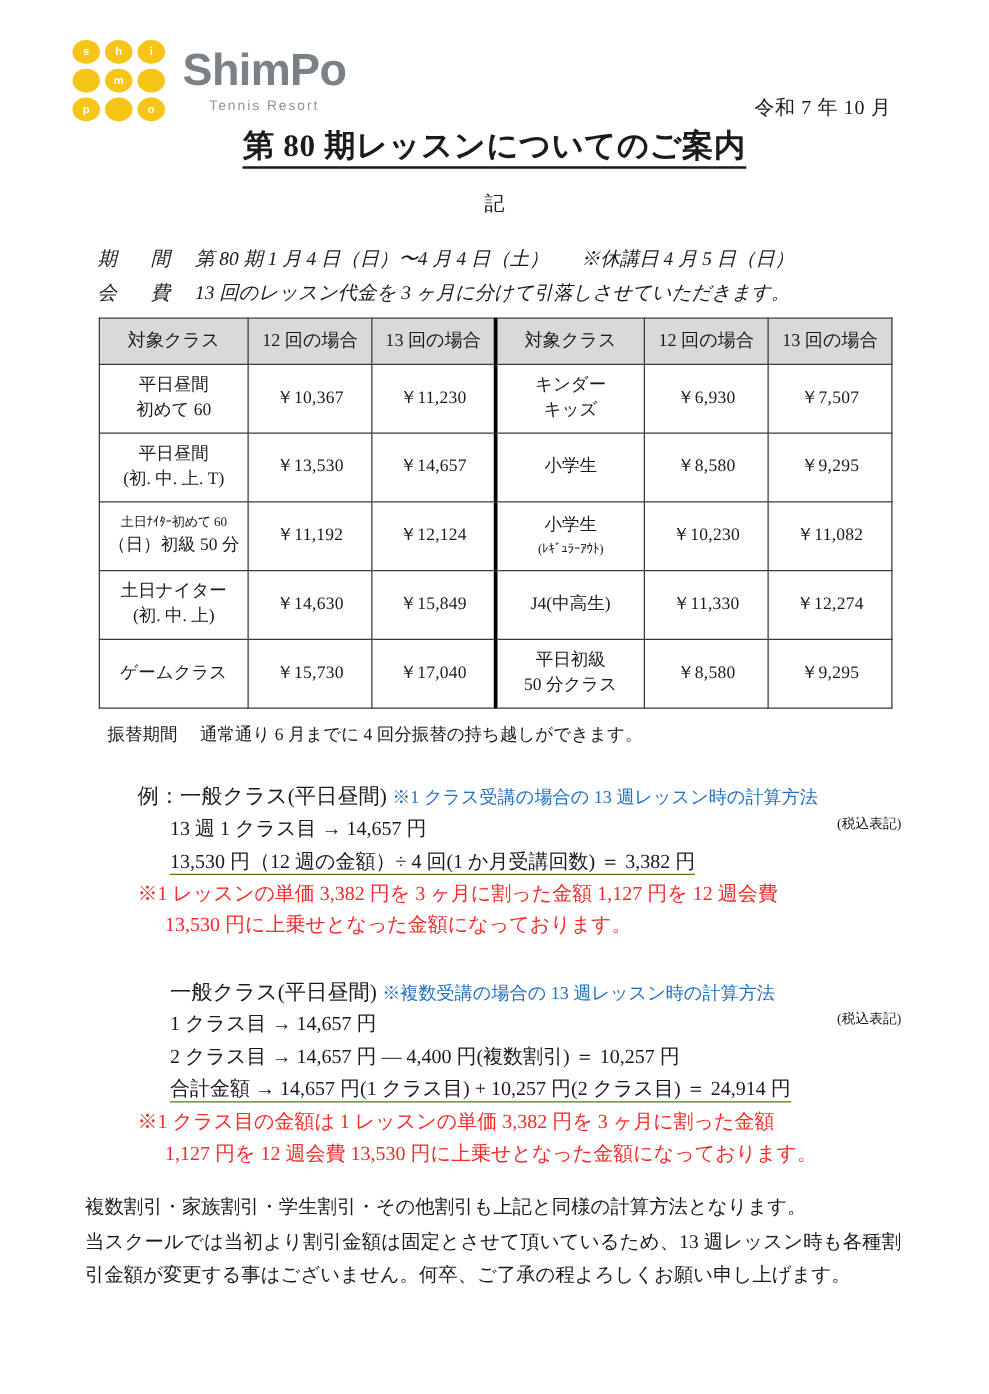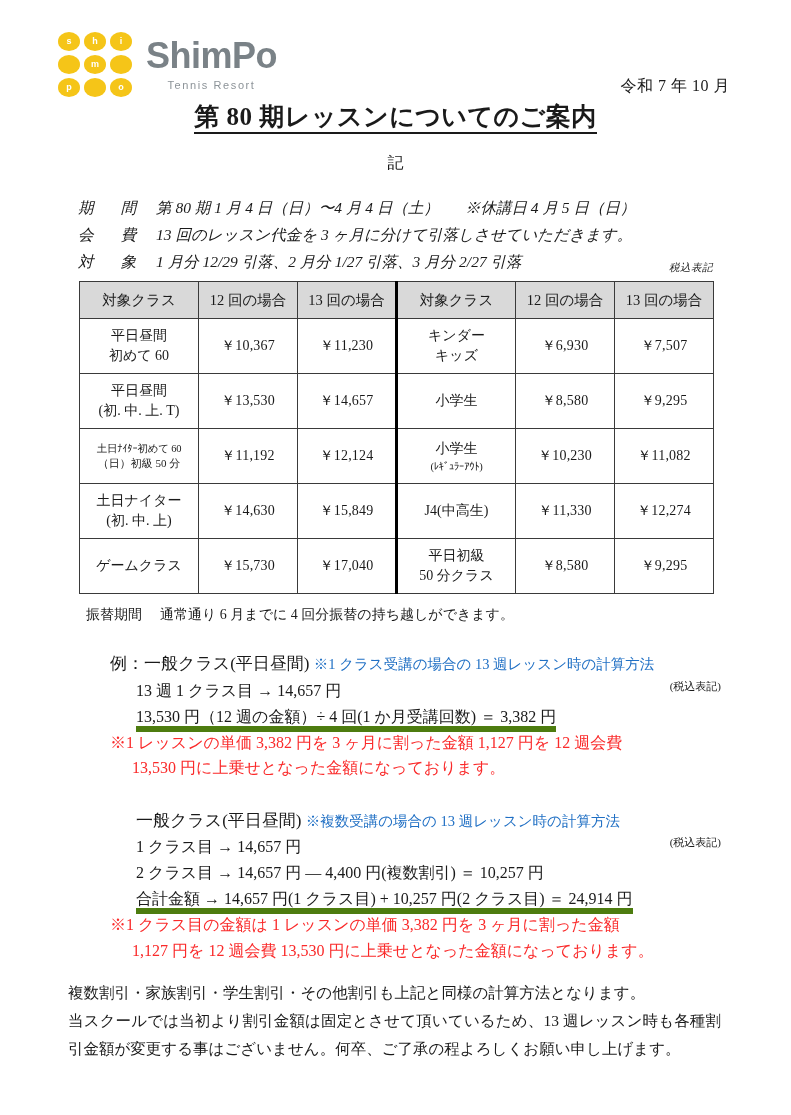--- a/index.html
+++ b/index.html
@@ -72,21 +72,21 @@
   .logo-sub {
     font-family: "Liberation Sans", sans-serif;
     font-size: 11px;
     color: #8c9398;
     letter-spacing: 1.6px;
     text-align: center;
     margin-top: 5px;
   }
   .era-date {
     position: absolute;
-    right: 61px;
+    right: 78px;
     top: 76px;
     font-size: 16px;
     letter-spacing: 0.5px;
   }
 
   
   .doc-title {
     text-align: center;
     font-size: 25px;
     font-weight: bold;
@@ -181,21 +181,21 @@
     border-left: 3px solid #000000 !important;
   }
   .cell-2line {
     line-height: 1.6;
   }
   .small-kana {
     font-size: 10.5px;
     letter-spacing: -0.2px;
   }
   .small-kana2 {
-    font-size: 11px;
+    font-size: 14px;
   }
   .yen {
     font-size: 14px;
     letter-spacing: 0.2px;
   }
 
   
   .furikae {
     margin: 12px 0 0 0;
     padding-left: 86px;
@@ -228,21 +228,21 @@
   .ex-line .right-tag {
     position: absolute;
     right: 0;
     font-size: 11px;
   }
   .ex-underline {
     padding-left: 26px;
     white-space: nowrap;
   }
   .ex-underline span.u {
-    border-bottom: 6px solid #4d7c0f;
+    border-bottom: 1px solid #4d7c0f;
     padding-bottom: 1px;
   }
   .ex-red {
     color: #fa2a2a;
     line-height: 1.6;
     text-indent: 0;
   }
   .ex-red .l2 {
     display: block;
     padding-left: 22px;
@@ -291,25 +291,20 @@
     <div class="info-row">
       <div class="info-label">期 間</div>
       <div class="info-value">
         <span>第 80 期 1 月 4 日（日）〜4 月 4 日（土）</span><span class="gap"></span><span>※休講日 4 月 5 日（日）</span>
       </div>
     </div>
     <div class="info-row">
       <div class="info-label">会 費</div>
       <div class="info-value">13 回のレッスン代金を 3 ヶ月に分けて引落しさせていただきます。</div>
     </div>
-    <div class="info-row">
-      <div class="info-label">対 象</div>
-      <div class="info-value">1 月分 12/29 引落、2 月分 1/27 引落、3 月分 2/27 引落</div>
-      <div class="tax-note">税込表記</div>
-    </div>
   </div>
 
   <div class="table-wrap">
     <table class="price">
       <colgroup>
         <col class="c-class">
           <col class="c-price">
           <col class="c-price">
         <col class="c-class">
           <col class="c-price">

